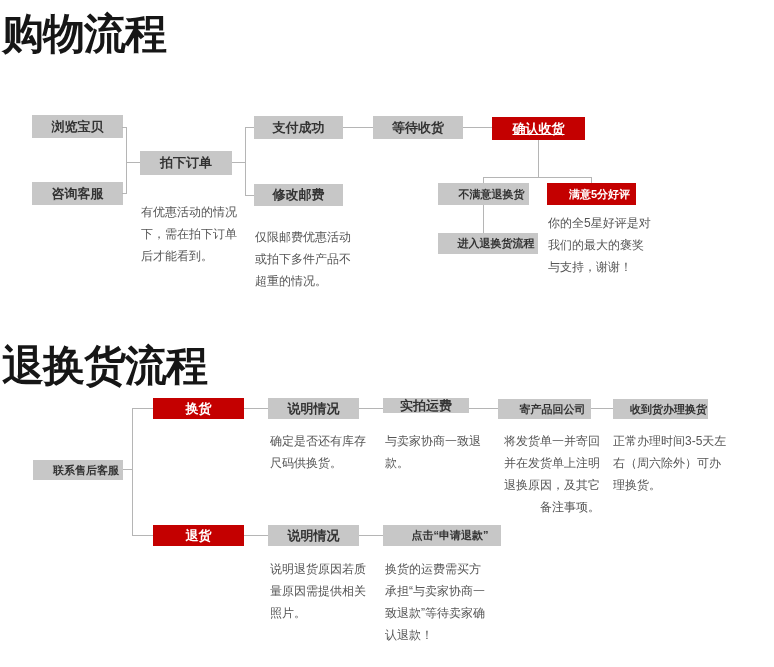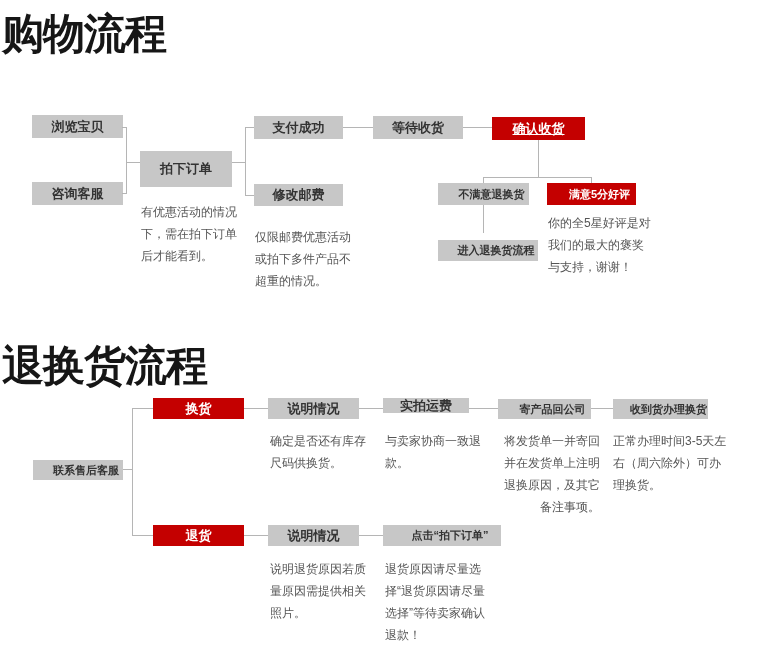--- a/index.html
+++ b/index.html
@@ -25,28 +25,28 @@
 </style>
 </head>
 <body>
 
 <div class="canvas">
 
   <div class="flow-title" style="left:2px;top:12px;">购物流程</div>
 
   <div class="box" style="left:32px;top:115px;width:91px;height:23px;">浏览宝贝</div>
   <div class="box" style="left:32px;top:182px;width:91px;height:23px;">咨询客服</div>
-  <div class="box" style="left:140px;top:151px;width:92px;height:36px;">拍下订单</div>
+  <div class="box" style="left:140px;top:151px;width:92px;height:24px;">拍下订单</div>
   <div class="box" style="left:254px;top:116px;width:89px;height:23px;">支付成功</div>
   <div class="box" style="left:254px;top:184px;width:89px;height:22px;">修改邮费</div>
   <div class="box" style="left:373px;top:116px;width:90px;height:23px;">等待收货</div>
   <div class="box red" style="left:492px;top:117px;width:93px;height:23px;text-decoration:underline;">确认收货</div>
   <div class="box sm" style="left:438px;top:183px;width:91px;height:22px;">不满意退换货</div>
   <div class="box red sm" style="left:547px;top:183px;width:89px;height:22px;">满意5分好评</div>
-  <div class="box sm" style="left:438px;top:233px;width:100px;height:21px;margin-top:7px;">进入退换货流程</div>
+  <div class="box sm" style="left:438px;top:233px;width:100px;height:21px;">进入退换货流程</div>
 
   <div class="note" style="left:141px;top:201px;width:100px;">有优惠活动的情况下，需在拍下订单后才能看到。</div>
   <div class="note" style="left:255px;top:226px;width:100px;">仅限邮费优惠活动或拍下多件产品不超重的情况。</div>
   <div class="note" style="left:548px;top:212px;width:104px;">你的全5星好评是对我们的最大的褒奖与支持，谢谢！</div>
 
   <div class="ln" style="left:122px;top:127px;width:5px;height:1px;"></div>
   <div class="ln" style="left:122px;top:193px;width:5px;height:1px;"></div>
   <div class="ln" style="left:126px;top:127px;width:1px;height:67px;"></div>
   <div class="ln" style="left:126px;top:162px;width:14px;height:1px;"></div>
   <div class="ln" style="left:232px;top:162px;width:13px;height:1px;"></div>
@@ -64,28 +64,28 @@
   <div class="flow-title" style="left:2px;top:310px;margin-top:34px;">退换货流程</div>
 
   <div class="box sm" style="left:33px;top:460px;width:90px;height:20px;">联系售后客服</div>
   <div class="box red" style="left:153px;top:398px;width:91px;height:21px;">换货</div>
   <div class="box red" style="left:153px;top:525px;width:91px;height:21px;">退货</div>
   <div class="box" style="left:268px;top:398px;width:91px;height:21px;">说明情况</div>
   <div class="box" style="left:383px;top:398px;width:86px;height:15px;">实拍运费</div>
   <div class="box sm" style="left:498px;top:399px;width:93px;height:20px;">寄产品回公司</div>
   <div class="box sm" style="left:613px;top:399px;width:95px;height:20px;">收到货办理换货</div>
   <div class="box" style="left:268px;top:525px;width:91px;height:21px;">说明情况</div>
-  <div class="box sm" style="left:383px;top:525px;width:118px;height:21px;">点击“拍下订单”</div>
+  <div class="box sm" style="left:383px;top:525px;width:118px;height:21px;">点击“申请退款”</div>
 
   <div class="note" style="left:270px;top:430px;width:100px;">确定是否还有库存尺码供换货。</div>
   <div class="note" style="left:385px;top:430px;width:100px;">与卖家协商一致退款。</div>
   <div class="note" style="left:500px;top:430px;width:100px;text-align:right;">将发货单一并寄回并在发货单上注明退换原因，及其它备注事项。</div>
   <div class="note" style="left:613px;top:430px;width:114px;">正常办理时间3-5天左右（周六除外）可办理换货。</div>
   <div class="note" style="left:270px;top:558px;width:100px;">说明退货原因若质量原因需提供相关照片。</div>
-  <div class="note" style="left:385px;top:558px;width:104px;">退货原因请尽量选择“退货原因请尽量选择”等待卖家确认退款！</div>
+  <div class="note" style="left:385px;top:558px;width:104px;">换货的运费需买方承担“与卖家协商一致退款”等待卖家确认退款！</div>
 
   <div class="ln" style="left:123px;top:469px;width:9px;height:1px;"></div>
   <div class="ln" style="left:132px;top:408px;width:1px;height:128px;"></div>
   <div class="ln" style="left:132px;top:408px;width:21px;height:1px;"></div>
   <div class="ln" style="left:132px;top:535px;width:21px;height:1px;"></div>
   <div class="ln" style="left:244px;top:408px;width:24px;height:1px;"></div>
   <div class="ln" style="left:359px;top:408px;width:24px;height:1px;"></div>
   <div class="ln" style="left:469px;top:408px;width:29px;height:1px;"></div>
   <div class="ln" style="left:591px;top:408px;width:22px;height:1px;"></div>
   <div class="ln" style="left:244px;top:535px;width:24px;height:1px;"></div>

